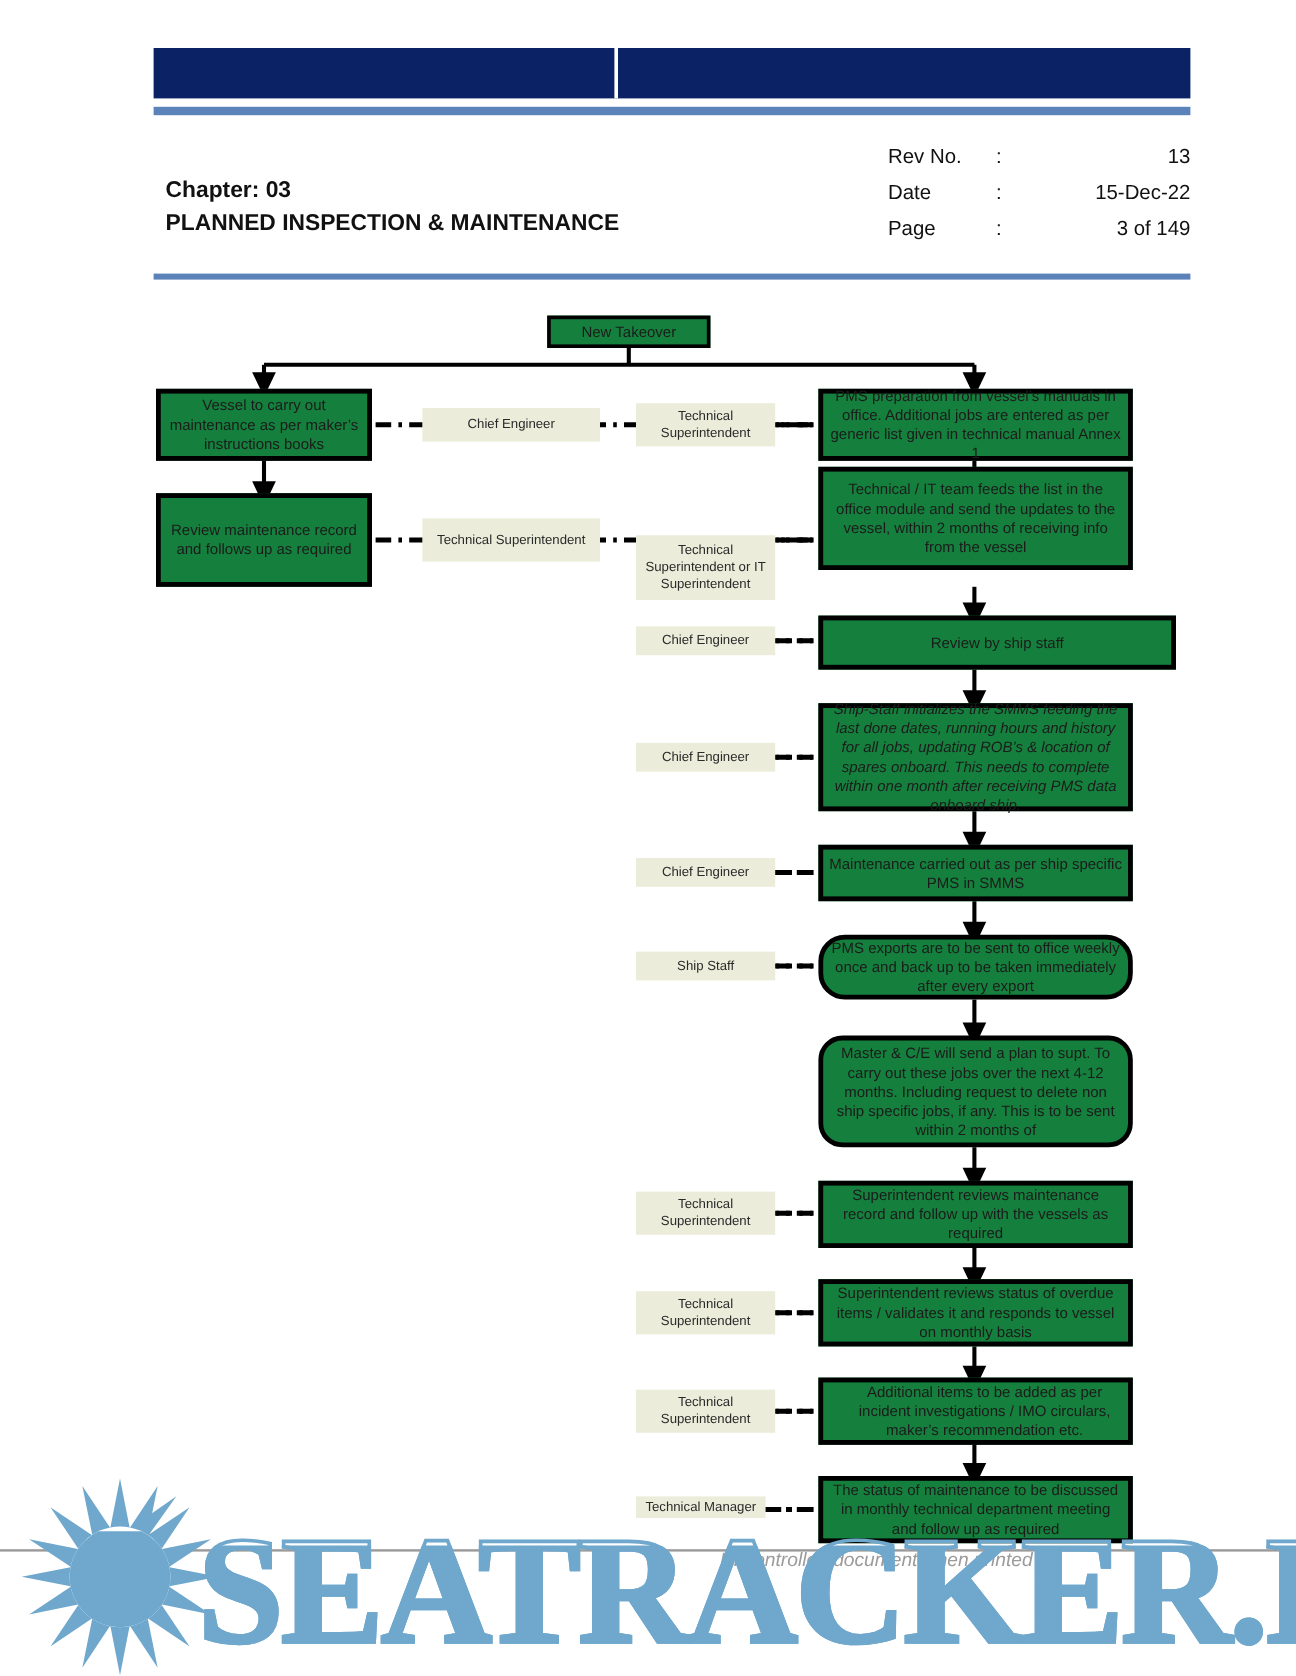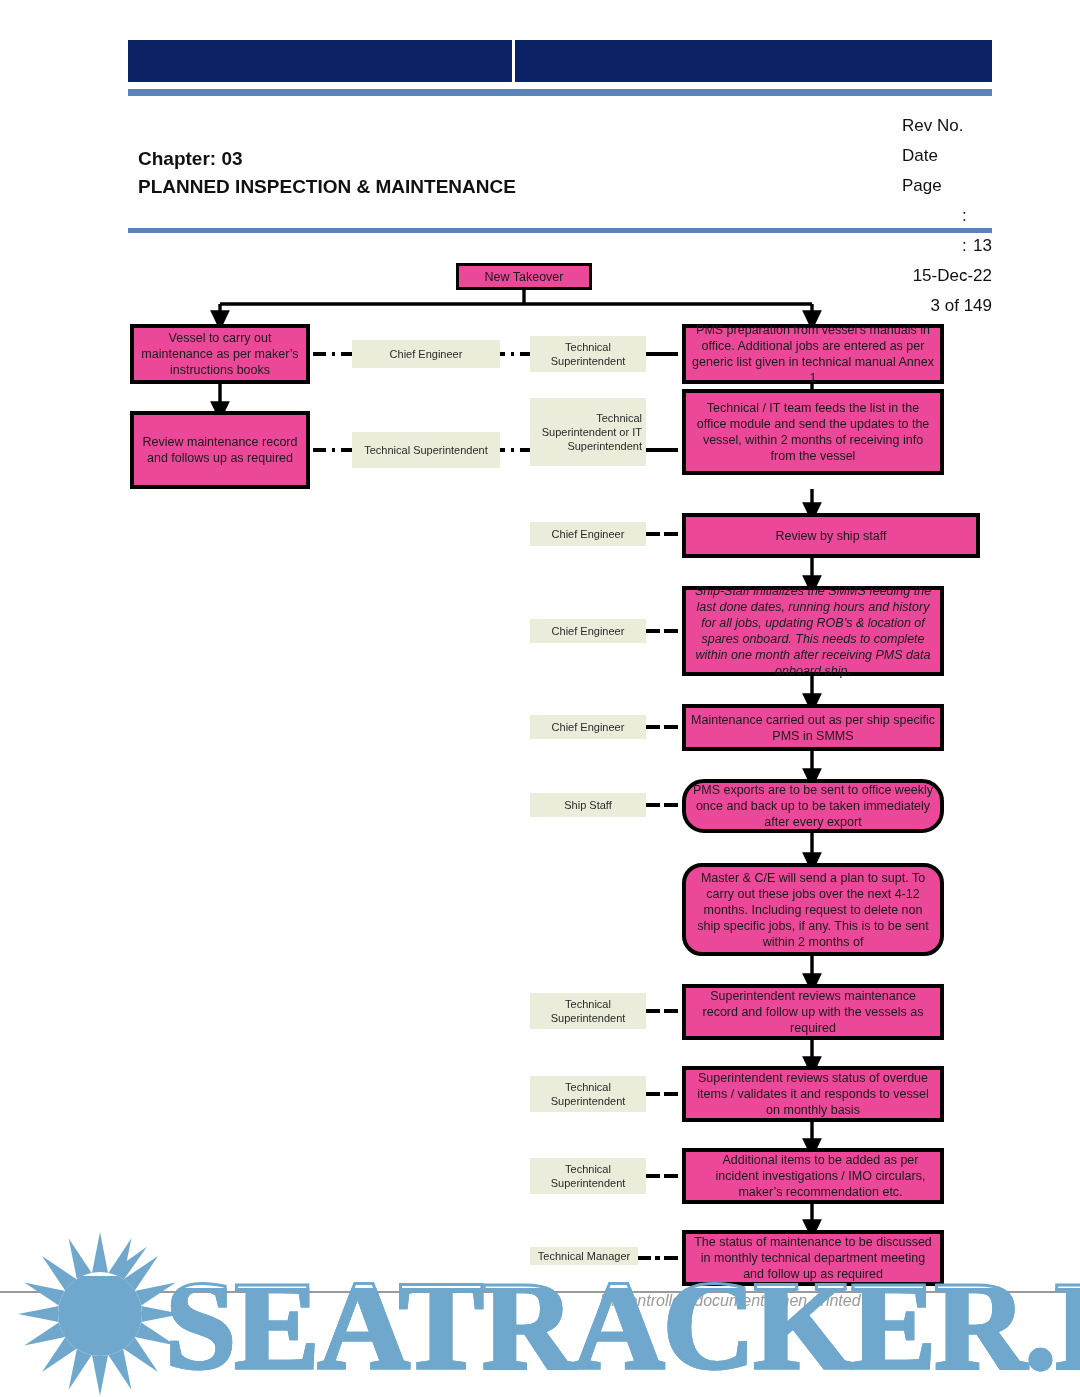--- a/index.html
+++ b/index.html
@@ -24,32 +24,32 @@
     font-size:21px;font-weight:bold;color:#ffffff;letter-spacing:.2px;
     white-space:nowrap;
   }
   .hdr-rule-top{position:absolute;left:128px;top:89px;width:864px;height:7px;background:#5b83ba;}
   .hdr-rule-bot{position:absolute;left:128px;top:228px;width:864px;height:5px;background:#5b83ba;}
 
   .chapter-block{position:absolute;left:138px;top:145px;width:560px;}
   .chapter-line{font-size:19px;font-weight:bold;color:#111;line-height:28px;white-space:nowrap;}
 
   .meta{position:absolute;left:740px;top:116px;width:252px;font-size:17px;color:#111;}
-  .meta-row{display:flex;align-items:flex-end;height:30px;flex-direction:column;}
+  .meta-row{display:flex;align-items:center;height:30px;}
   .meta-label{width:90px;flex:0 0 90px;}
   .meta-colon{width:30px;flex:0 0 30px;}
   .meta-value{flex:1;text-align:right;white-space:nowrap;}
 
   
   .flow{position:absolute;left:0;top:0;width:1080px;height:1397px;}
 
   .node{
     position:absolute;
     box-sizing:border-box;
-    background:#ec4899;
+    background:#15803d;
     border:4px solid #000000;
     display:flex;align-items:center;justify-content:center;
     text-align:center;
     font-size:12.5px;
     line-height:16px;
     color:#1b1b1b;
     padding:2px 5px;
   }
   .node.start{
     border-width:3px;
@@ -199,21 +199,21 @@
     <div class="node" style="left:682px;top:324px;width:262px;height:60px;">
       <span>PMS preparation from vessel’s manuals in office. Additional jobs are entered as per generic list given in technical manual Annex 1</span>
     </div>
     <div class="rolebox" style="left:530px;top:336px;width:116px;height:36px;">
       <span>Technical Superintendent</span>
     </div>
 
     <div class="node" style="left:682px;top:389px;width:262px;height:86px;">
       <span>Technical / IT team feeds the list in the office module and send the updates to the vessel, within 2 months of receiving info from the vessel</span>
     </div>
-    <div class="rolebox" style="left:530px;top:398px;width:116px;height:68px;text-align:right;">
+    <div class="rolebox" style="left:530px;top:446px;width:116px;height:54px;">
       <span>Technical Superintendent or IT Superintendent</span>
     </div>
 
     <div class="node" style="left:682px;top:513px;width:298px;height:45px;">
       <span>Review by ship staff</span>
     </div>
     <div class="rolebox" style="left:530px;top:522px;width:116px;height:24px;">
       <span>Chief Engineer</span>
     </div>
 

